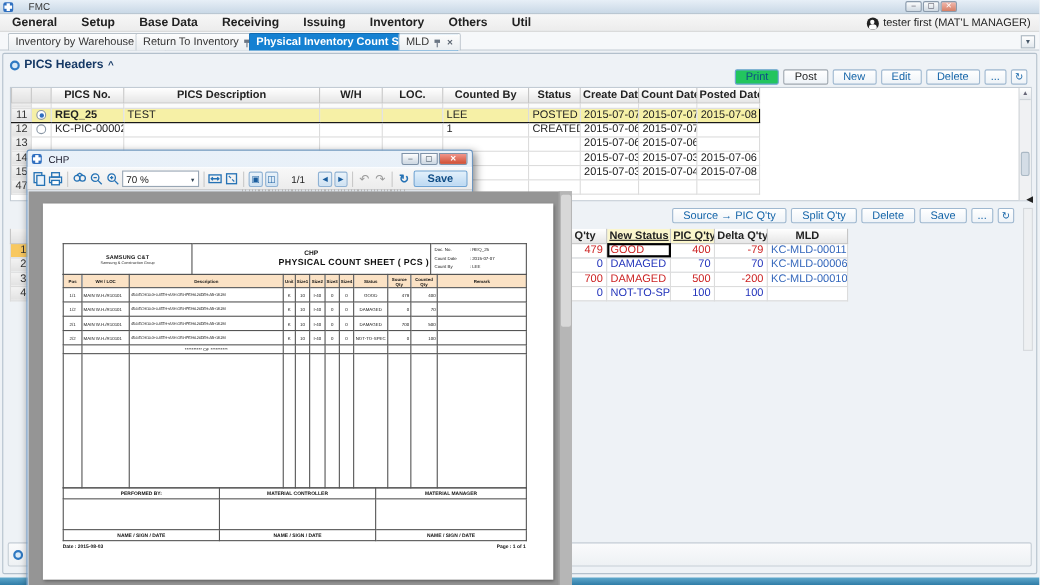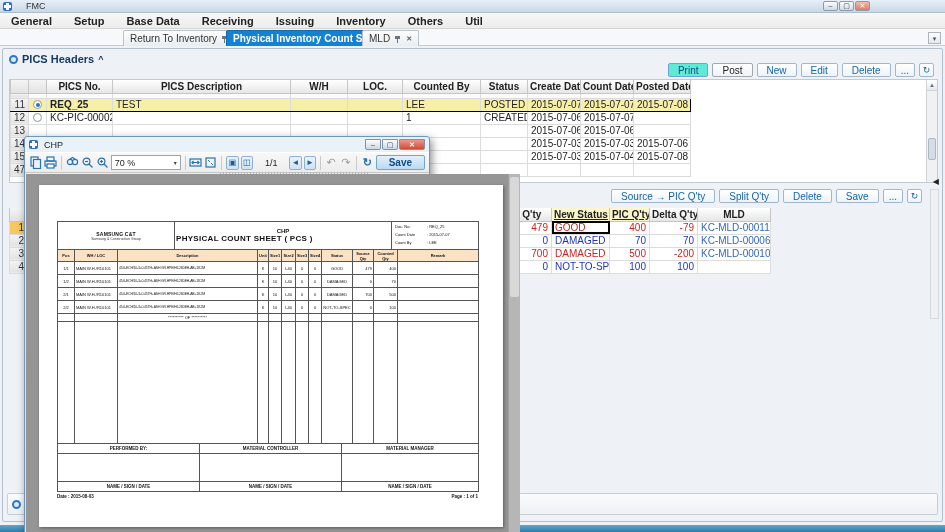--- a/index.html
+++ b/index.html
@@ -48,21 +48,21 @@
   #sec-hdr { position:absolute; left:6px; top:4px; display:flex; align-items:center; gap:4px; }
   .ring-ico { width:9px; height:9px; border:2px solid #2f79c2; border-radius:50%; background:#d9eaf8; }
   #sec-hdr .txt { font-weight:bold; font-size:11px; color:#173a66; }
   #sec-hdr .caret { font-weight:bold; font-size:9px; color:#173a66; }
 
   
   .btnrow { position:absolute; display:flex; gap:4px; align-items:center; }
   .btn { height:14px; padding:0 9px; border:1px solid #9fb8d0; border-radius:2px; background:linear-gradient(#ffffff,#eef3f8);
     font-size:10px; color:#1464a8; display:flex; align-items:center; justify-content:center; }
   .btn.dark { color:#222; border-color:#a0a8b0; }
-  .btn.primary { background:#5eead4; border-color:#6fa4d4; color:#0f4d86; }
+  .btn.primary { background:#22c55e; border-color:#6fa4d4; color:#0f4d86; }
   .btn.mini { padding:0 5px; }
   .rbtn { width:15px; height:14px; border:1px solid #9fb8d0; border-radius:2px; background:linear-gradient(#fff,#eef3f8);
     font-size:9px; color:#1464a8; text-align:center; line-height:13px; }
 
   
   #hgrid { position:absolute; left:6px; top:30px; width:929px; height:104px; background:#fff; border:1px solid #c2cbd4; }
   table.grid { border-collapse:collapse; table-layout:fixed; }
   table.grid th { background:linear-gradient(#ffffff,#e6e6e6); border:1px solid #c6c6c6; border-top:none;
     font-size:10px; font-weight:bold; color:#222; height:13px; padding:0 2px; overflow:hidden; white-space:nowrap; }
   table.grid td { border:1px solid #dcdcdc; font-size:10px; height:13px; padding:0 3px; overflow:hidden; white-space:nowrap; background:#fff; }
@@ -124,21 +124,21 @@
   #pvsb .thumb { position:absolute; left:1px; top:3px; width:9px; height:120px; background:#d8d8d8; border-radius:2px; }
 
   
   #page { position:absolute; left:13px; top:11px; width:464px; height:342px; background:#fff; box-shadow:1px 1px 3px rgba(0,0,0,.4);
     padding:36px 22px 0 18px; color:#111; }
   #doc-header { width:421px; border-collapse:collapse; table-layout:fixed; }
   #doc-header td { border:1px solid #555; padding:1px; vertical-align:middle; }
   .logo1 { font-size:5px; font-weight:bold; text-align:center; letter-spacing:.2px; }
   .logo2 { font-size:3.5px; text-align:center; color:#333; }
   .ft1 { font-size:6px; font-weight:bold; text-align:center; }
-  .ft2 { font-size:8px; font-weight:bold; text-align:left; letter-spacing:.3px; }
+  .ft2 { font-size:8px; font-weight:bold; text-align:right; letter-spacing:.3px; }
   .meta-line { display:flex; font-size:4px; line-height:8px; padding:0 2px; }
   .meta-line .l { width:32px; }
   #doc-main { width:421px; border-collapse:collapse; table-layout:fixed; margin-top:-1px; }
   #doc-main th { border:1px solid #555; background:#fbe2c5; font-size:4px; font-weight:bold; height:12px; padding:0; overflow:hidden; }
   #doc-main td { border:1px solid #555; font-size:4px; height:13px; padding:0 1px; overflow:hidden; white-space:nowrap; }
   #doc-main td.c { text-align:center; } #doc-main td.r { text-align:right; }
   #doc-main td.desc { font-size:3.5px; letter-spacing:-.2px; color:#222; }
   #doc-main tr.marker td { height:8px; font-size:4px; text-align:center; border-top:1px solid #555; }
   #doc-main tr.fill td { height:122px; }
   #doc-sign { width:421px; border-collapse:collapse; table-layout:fixed; margin-top:-1px; }
@@ -165,23 +165,32 @@
 
 <div id="menubar">
   <span class="menu-item">General</span>
   <span class="menu-item">Setup</span>
   <span class="menu-item">Base Data</span>
   <span class="menu-item">Receiving</span>
   <span class="menu-item">Issuing</span>
   <span class="menu-item">Inventory</span>
   <span class="menu-item">Others</span>
   <span class="menu-item">Util</span>
+  <span id="userbox">
+    <span class="user-ico"></span>
+    <span>tester first (MAT'L MANAGER)</span>
+  </span>
 </div>
 
 <div id="tabstrip">
+  <div class="tab" style="left:7px;">
+    <span>Inventory by Warehouse</span>
+    <span class="pin-ico"></span>
+    <span class="tab-x">✕</span>
+  </div>
   <div class="tab" style="left:123px;">
     <span>Return To Inventory</span>
     <span class="pin-ico"></span>
     <span class="tab-x">✕</span>
   </div>
   <div class="tab active" style="left:226px;">
     <span>Physical Inventory Count Sheets</span>
     <span class="pin-ico"></span>
     <span class="tab-x">✕</span>
   </div>

